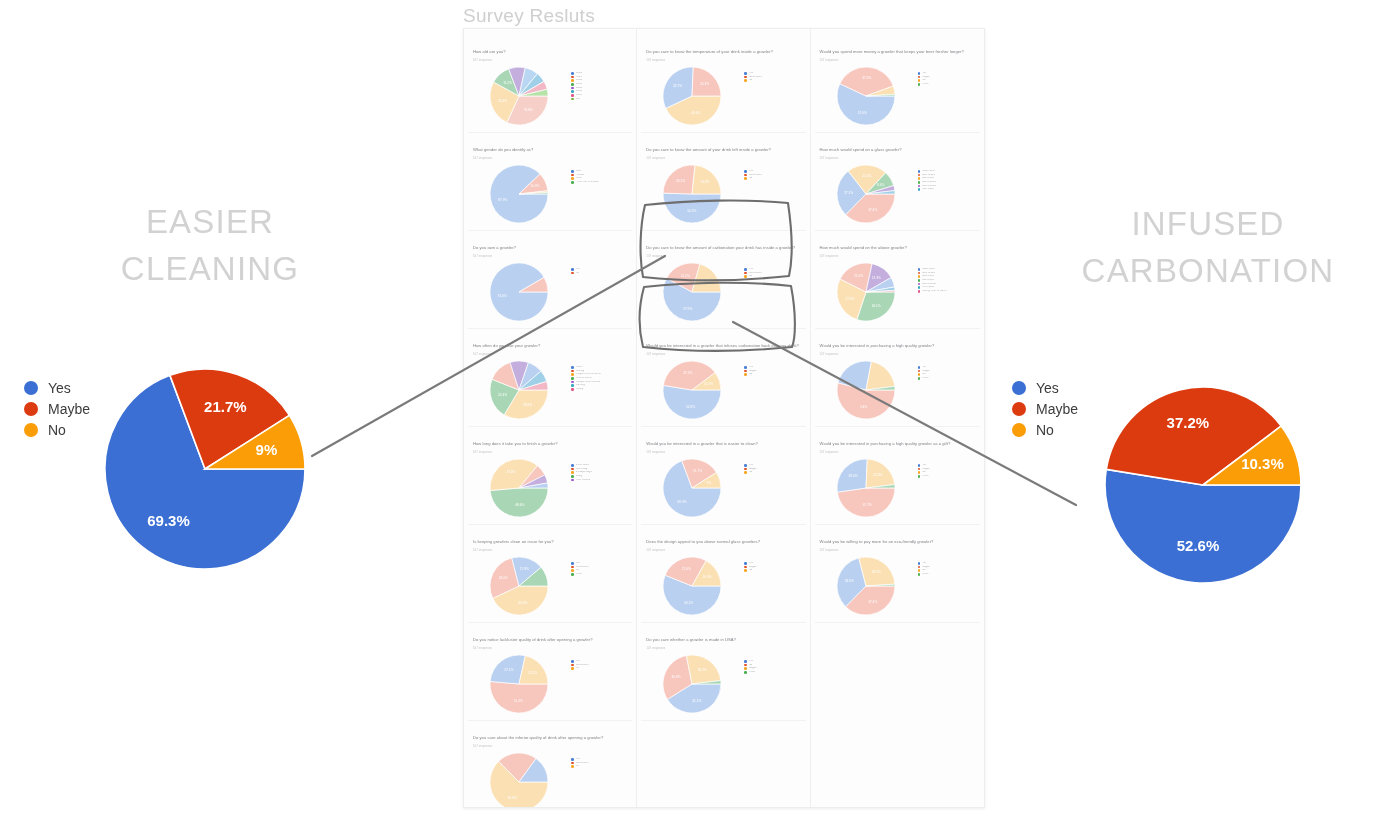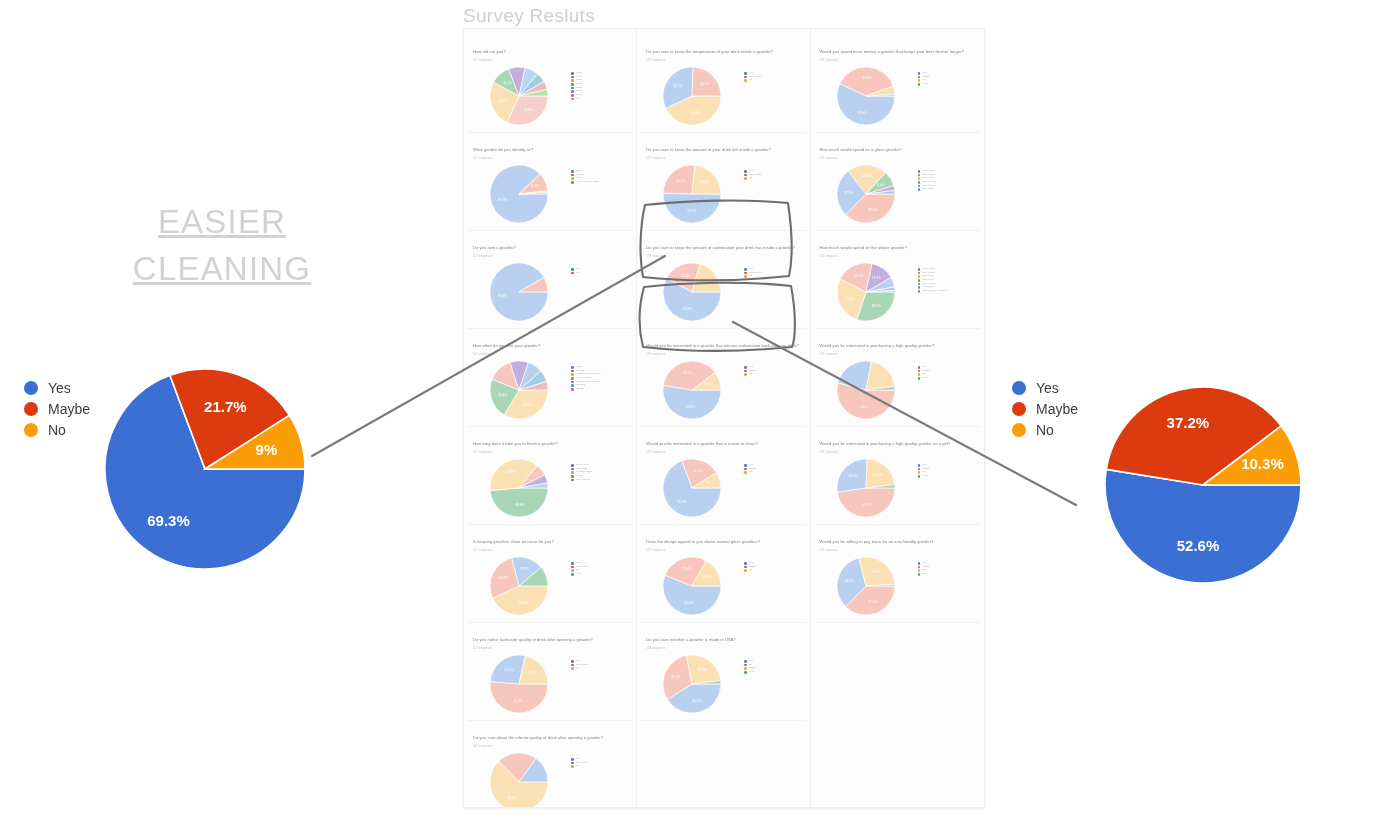--- a/index.html
+++ b/index.html
@@ -17,21 +17,21 @@
   .callout-title{
     position:absolute;
     text-align:center;
     font-size:33px;
     line-height:47px;
     letter-spacing:1.2px;
     color:#d2d2d2;
     font-weight:400;
     white-space:pre-line;
   }
-  #title-left{left:72px;top:198px;width:300px;text-decoration:underline;}
+  #title-left{left:60px;top:198px;width:300px;}
   #title-right{left:1058px;top:200px;width:300px;}
 
   
   .legend{position:absolute;}
   .legend-row{display:flex;align-items:center;height:19px;margin-bottom:2px;}
   .legend-dot{width:14px;height:14px;border-radius:50%;flex:none;}
   .legend-label{margin-left:10px;font-size:14px;color:#3c3c3c;line-height:1;}
   #legend-left{left:24px;top:378px;}
   #legend-right{left:1012px;top:378px;}
 
@@ -119,20 +119,22 @@
     <svg class="pie" id="pie-left" width="202" height="202" viewBox="0 0 202 202">
         <path d="M101,101 L201,101 A100,100 0 1,1 65.94656798087401,7.345011325180806 Z" fill="#3b6fd4" stroke="#ffffff" stroke-width="1.6"></path>
         <text x="64.5293856337969" y="153.5917701522938" class="pie-label">69.3%</text>
         <path d="M101,101 L65.94656798087401,7.345011325180806 A100,100 0 0,1 185.43279255020147,47.41732050210029 Z" fill="#dc3b10" stroke="#ffffff" stroke-width="1.6"></path>
         <text x="121.34986456527426" y="40.321478164221936" class="pie-label">21.7%</text>
         <path d="M101,101 L185.43279255020147,47.41732050210029 A100,100 0 0,1 201,100.99999999999997 Z" fill="#fb9d06" stroke="#ffffff" stroke-width="1.6"></path>
         <text x="162.45879588332434" y="83.1445692134893" class="pie-label">9%</text>
       </svg>
   </div>
 
+  <div class="callout-title" id="title-right">INFUSED
+CARBONATION</div>
 
   <div class="legend" id="legend-right">
     <div class="legend-row">
       <span class="legend-dot" style="background:#3b6fd4"></span>
       <span class="legend-label">Yes</span>
     </div>
     <div class="legend-row">
       <span class="legend-dot" style="background:#dc3b10"></span>
       <span class="legend-label">Maybe</span>
     </div>

